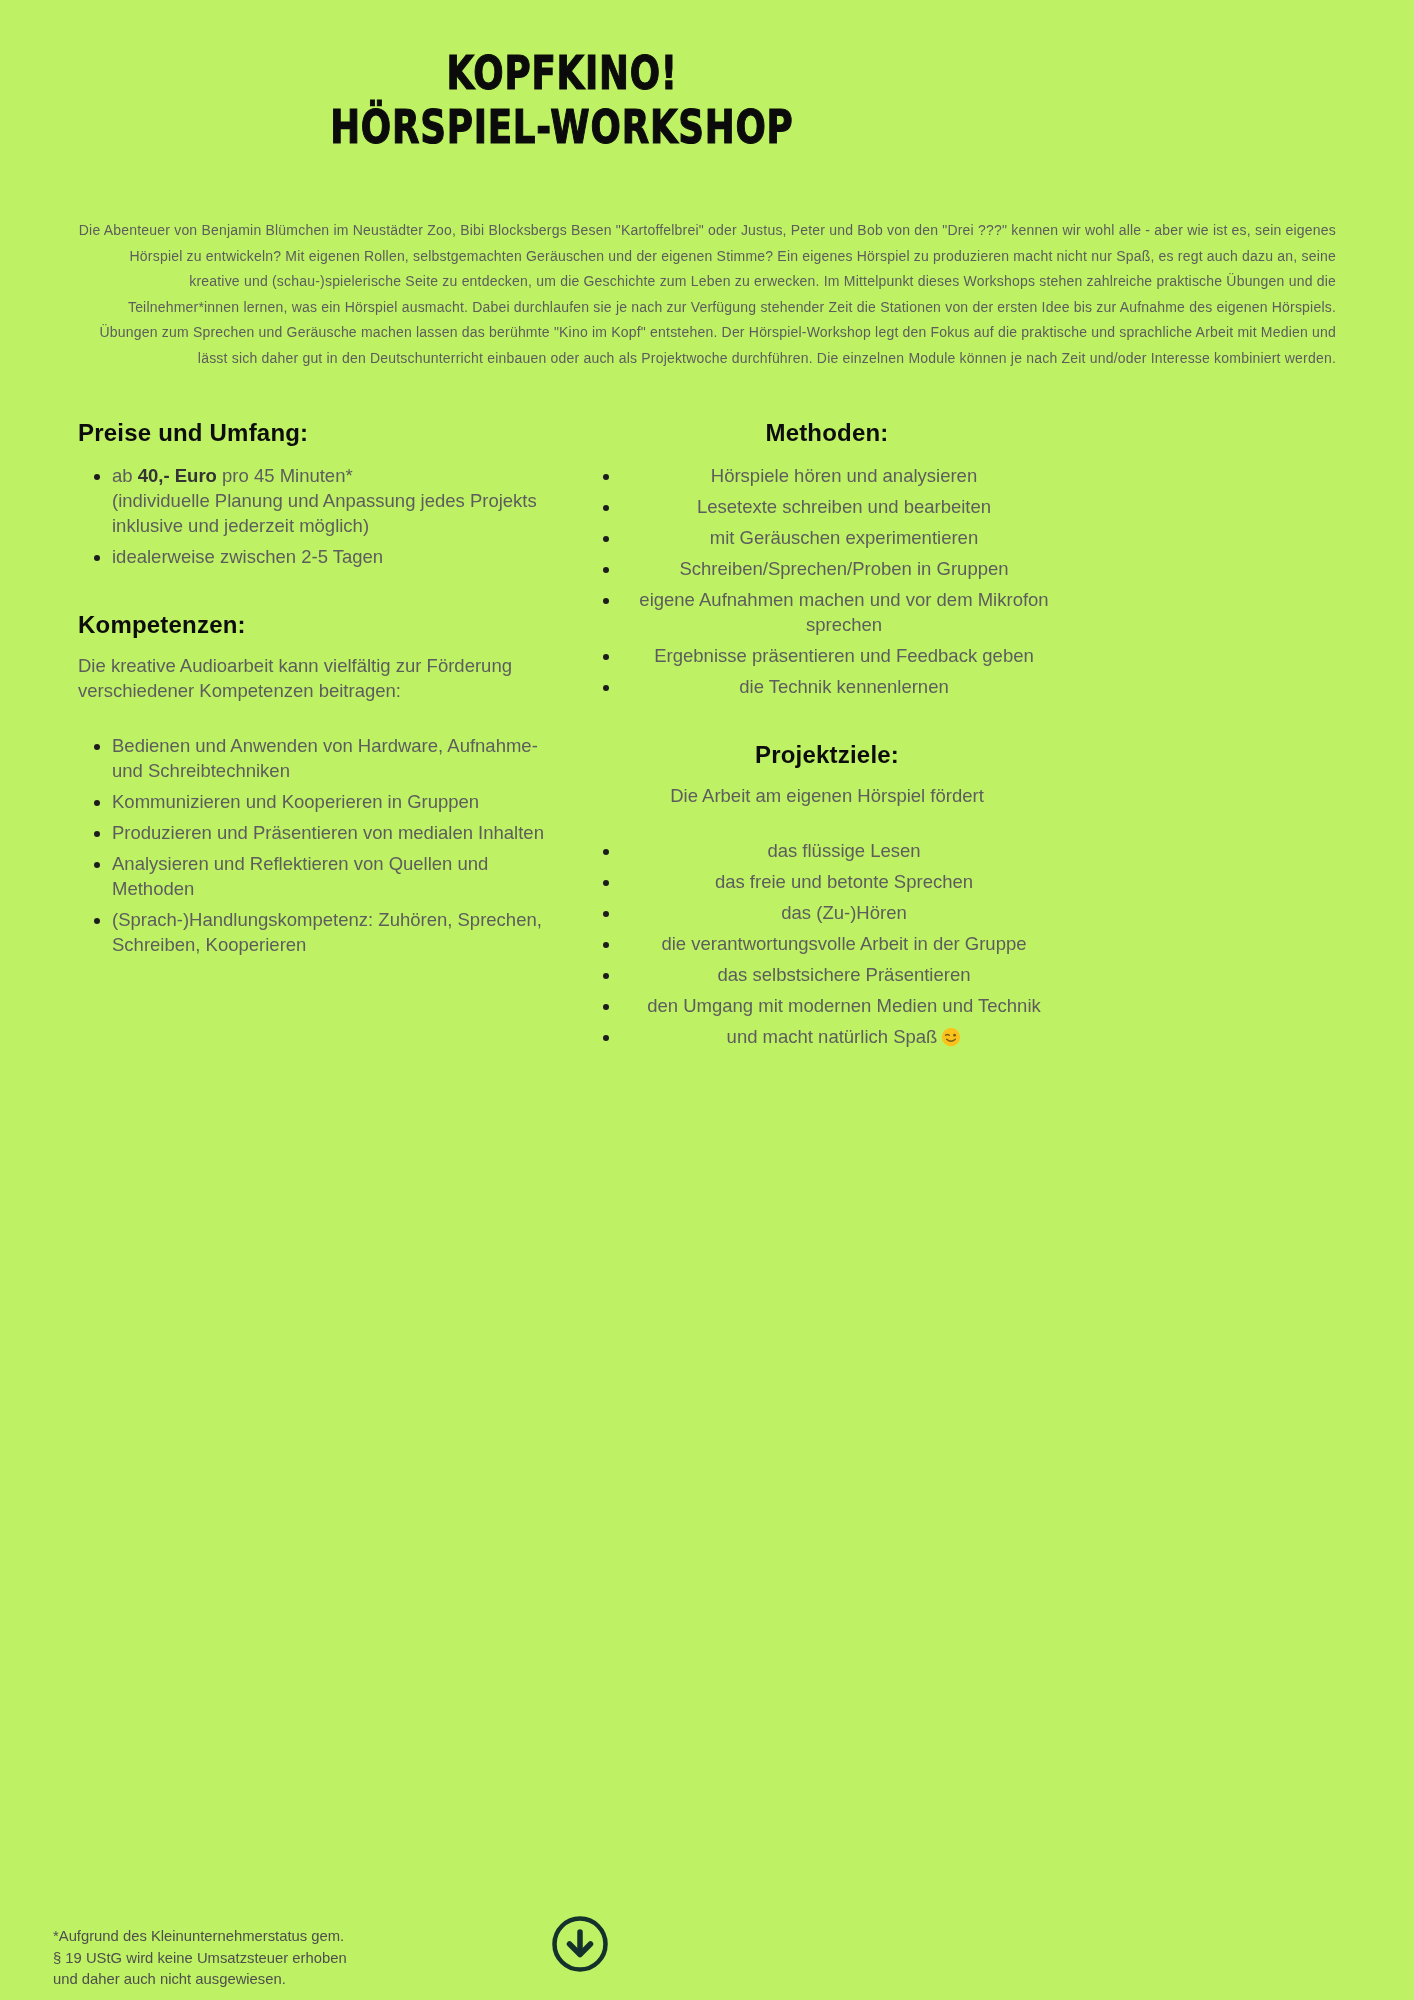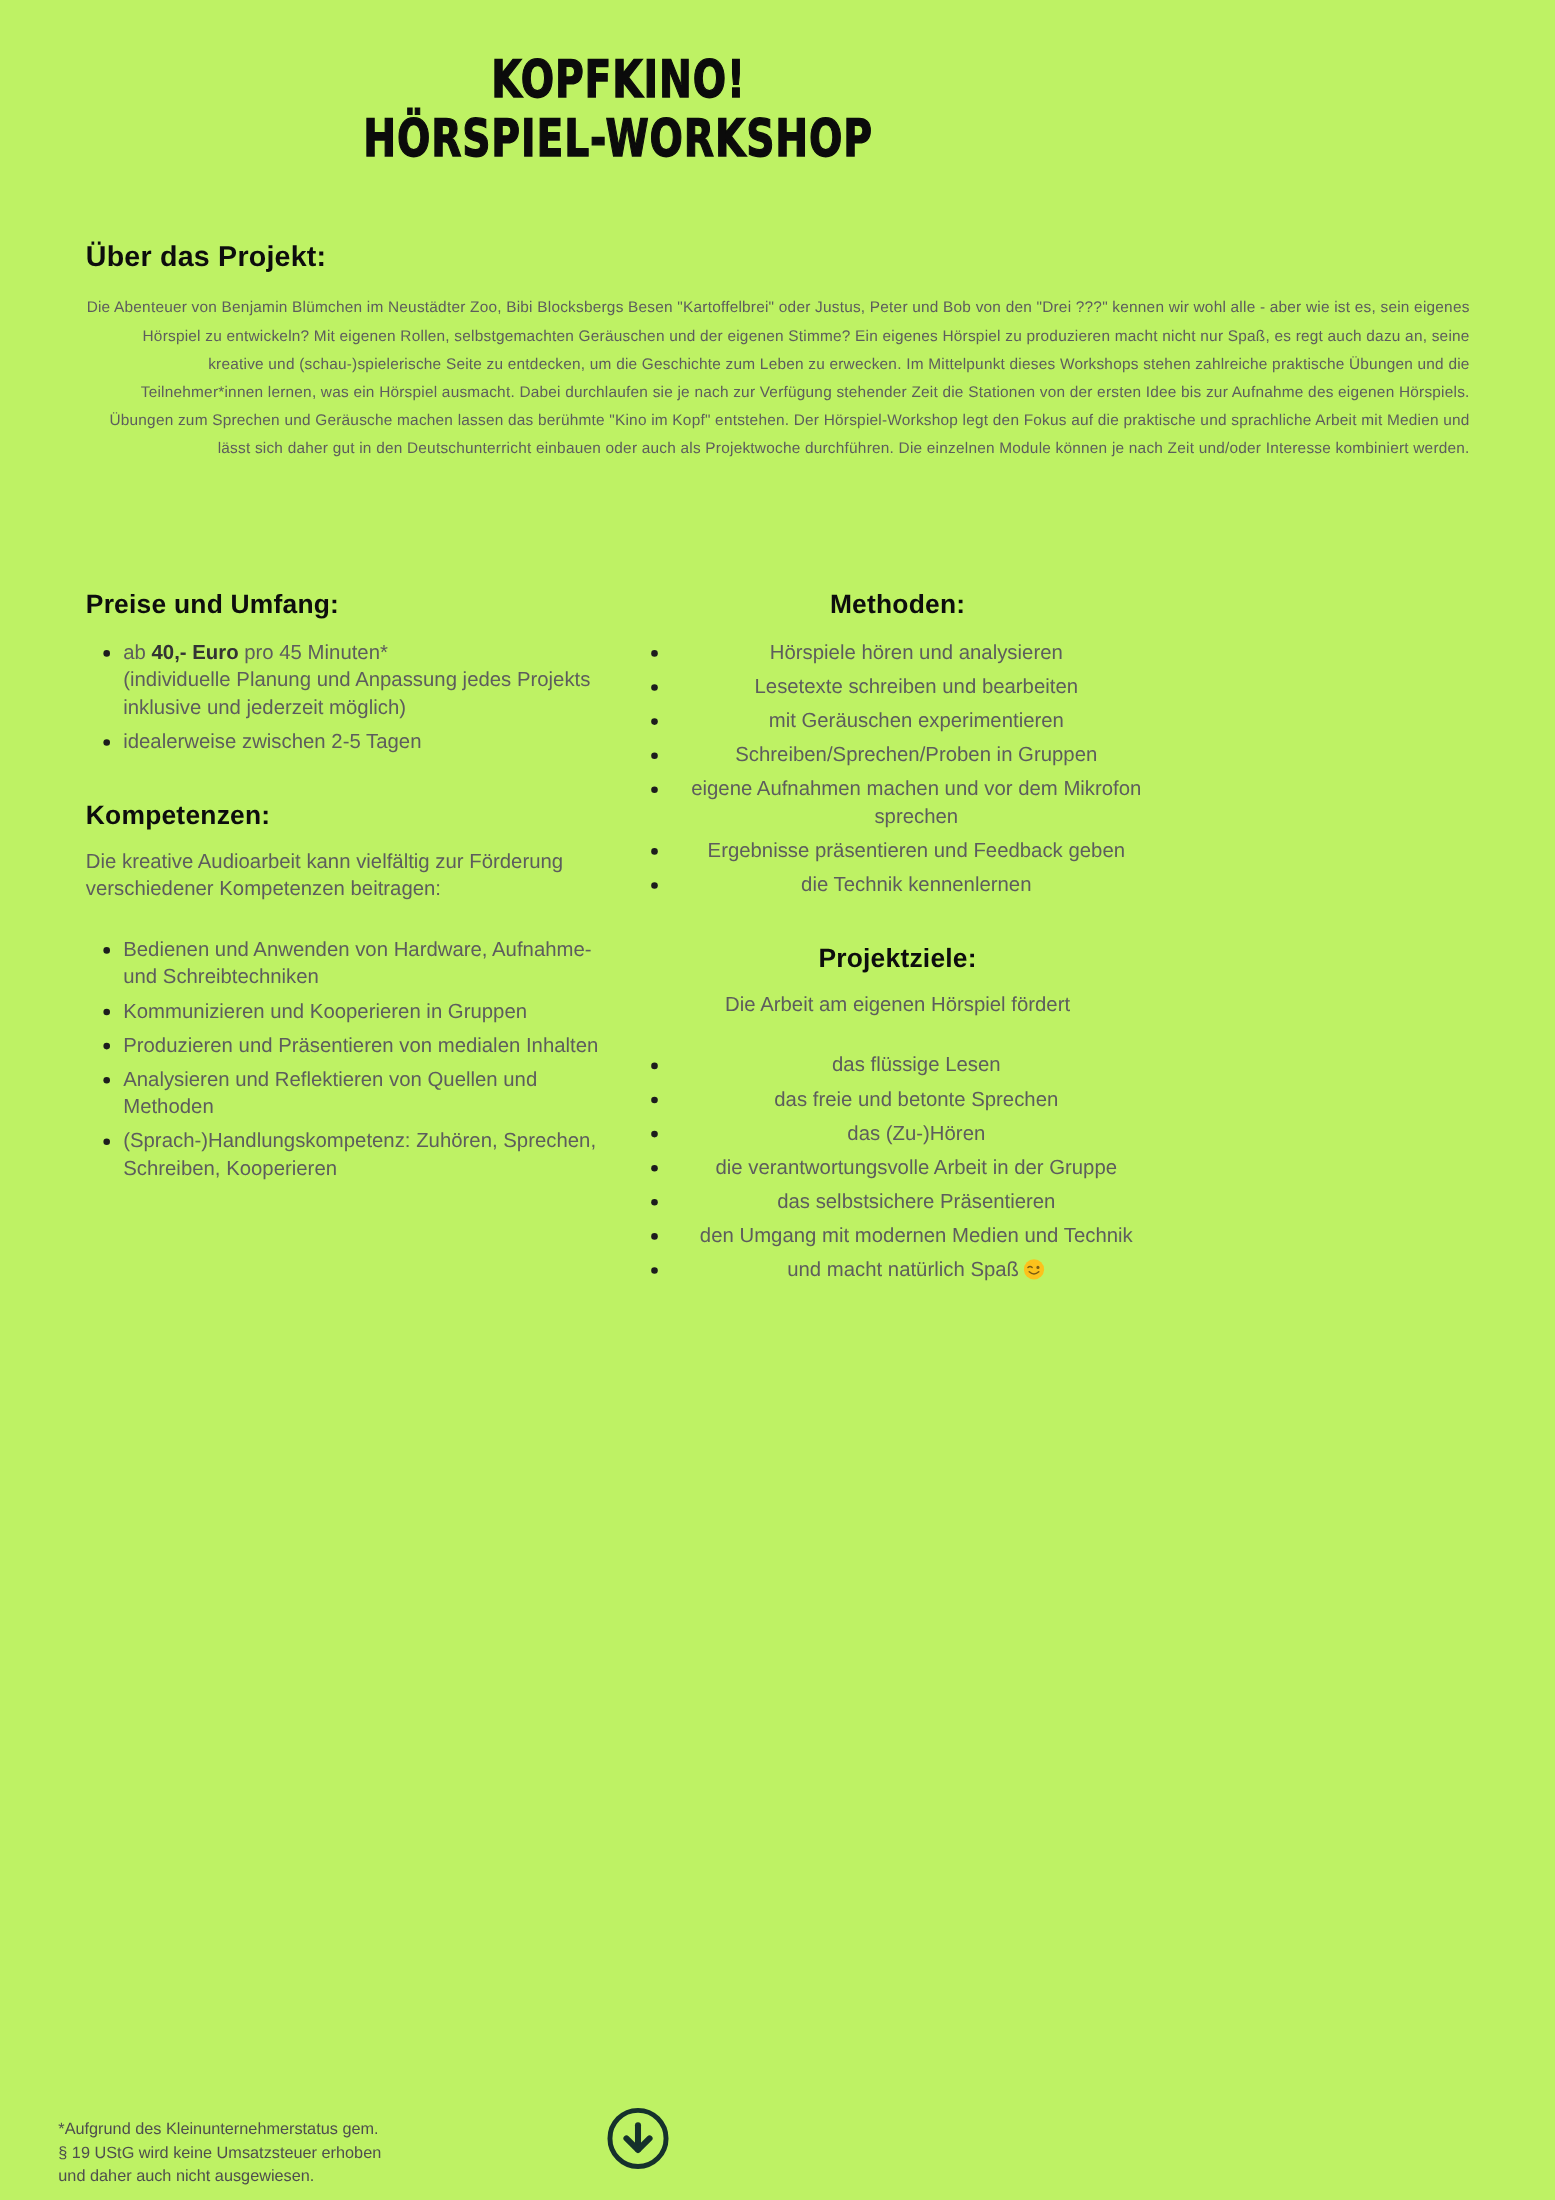--- a/index.html
+++ b/index.html
@@ -55,21 +55,22 @@
     margin: 18px 0 0 0;
     font-size: 14px;
     line-height: 25.5px;
     letter-spacing: 0.2px;
     text-align: right;
   }
 
   .columns {
     display: flex;
     align-items: flex-start;
-    margin-top: 116px;
+    margin-top: 48px;
+    gap: 11px;
   }
   .col-left  { width: 486px; flex: 0 0 auto; }
   .col-right { width: 480px; flex: 0 0 auto; margin-left: 12px; text-align: center; }
 
   section.block { margin-bottom: 42px; }
   section.block:last-child { margin-bottom: 0; }
 
   ul.bullets {
     margin: 16px 0 0 0;
     padding: 0 0 0 34px;
@@ -126,21 +127,20 @@
 <div class="page">
 
   <header class="title-block">
     <div class="title-line"><span class="squeeze">KOPFKINO!</span></div>
     <div class="title-line"><span class="squeeze">HÖRSPIEL-WORKSHOP</span></div>
   </header>
 
   <div class="content">
 
     <section class="about">
-      <h2 class="h-main">Über das Projekt:</h2>
       <p>Die Abenteuer von Benjamin Blümchen im Neustädter Zoo, Bibi Blocksbergs Besen "Kartoffelbrei" oder Justus, Peter und Bob von den "Drei ???" kennen wir wohl alle - aber wie ist es, sein eigenes Hörspiel zu entwickeln? Mit eigenen Rollen, selbstgemachten Geräuschen und der eigenen Stimme? Ein eigenes Hörspiel zu produzieren macht nicht nur Spaß, es regt auch dazu an, seine kreative und (schau-)spielerische Seite zu entdecken, um die Geschichte zum Leben zu erwecken. Im Mittelpunkt dieses Workshops stehen zahlreiche praktische Übungen und die Teilnehmer*innen lernen, was ein Hörspiel ausmacht. Dabei durchlaufen sie je nach zur Verfügung stehender Zeit die Stationen von der ersten Idee bis zur Aufnahme des eigenen Hörspiels. Übungen zum Sprechen und Geräusche machen lassen das berühmte "Kino im Kopf" entstehen. Der Hörspiel-Workshop legt den Fokus auf die praktische und sprachliche Arbeit mit Medien und lässt sich daher gut in den Deutschunterricht einbauen oder auch als Projektwoche durchführen. Die einzelnen Module können je nach Zeit und/oder Interesse kombiniert werden.</p>
     </section>
 
     <div class="columns">
 
       <div class="col col-left">
 
         <section class="block">
           <h2 class="h-sec">Preise und Umfang:</h2>
           <ul class="bullets">

